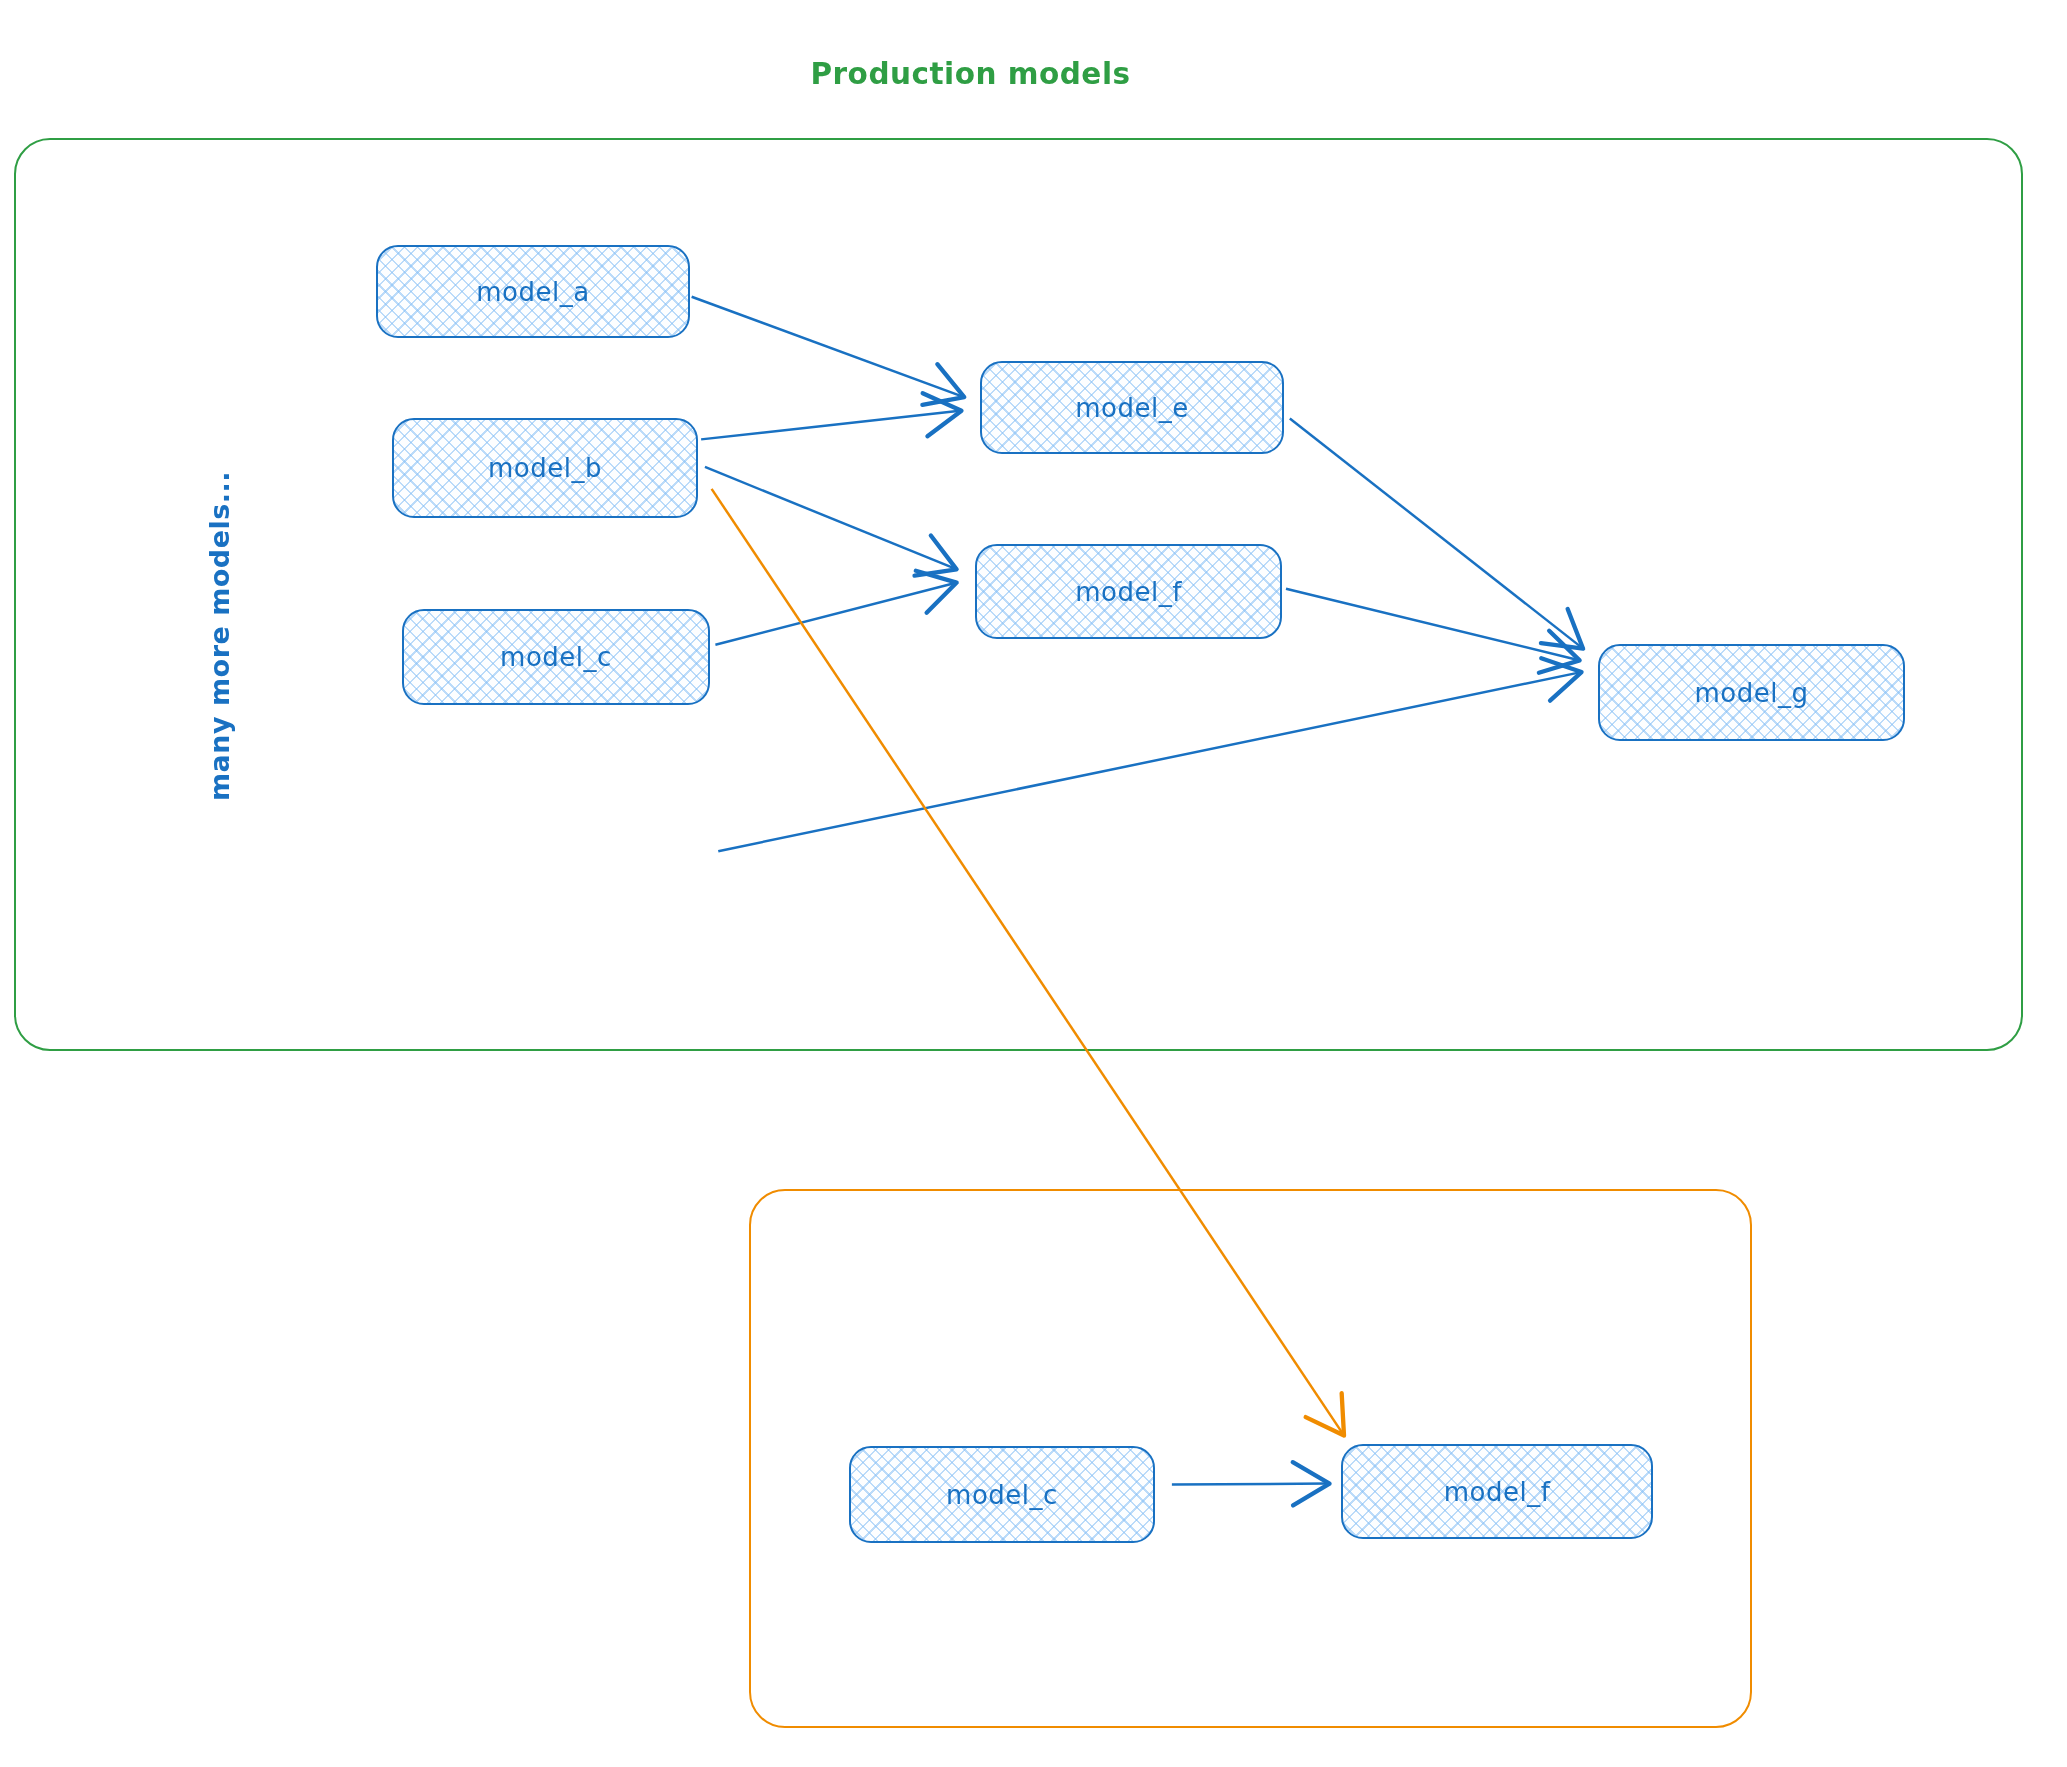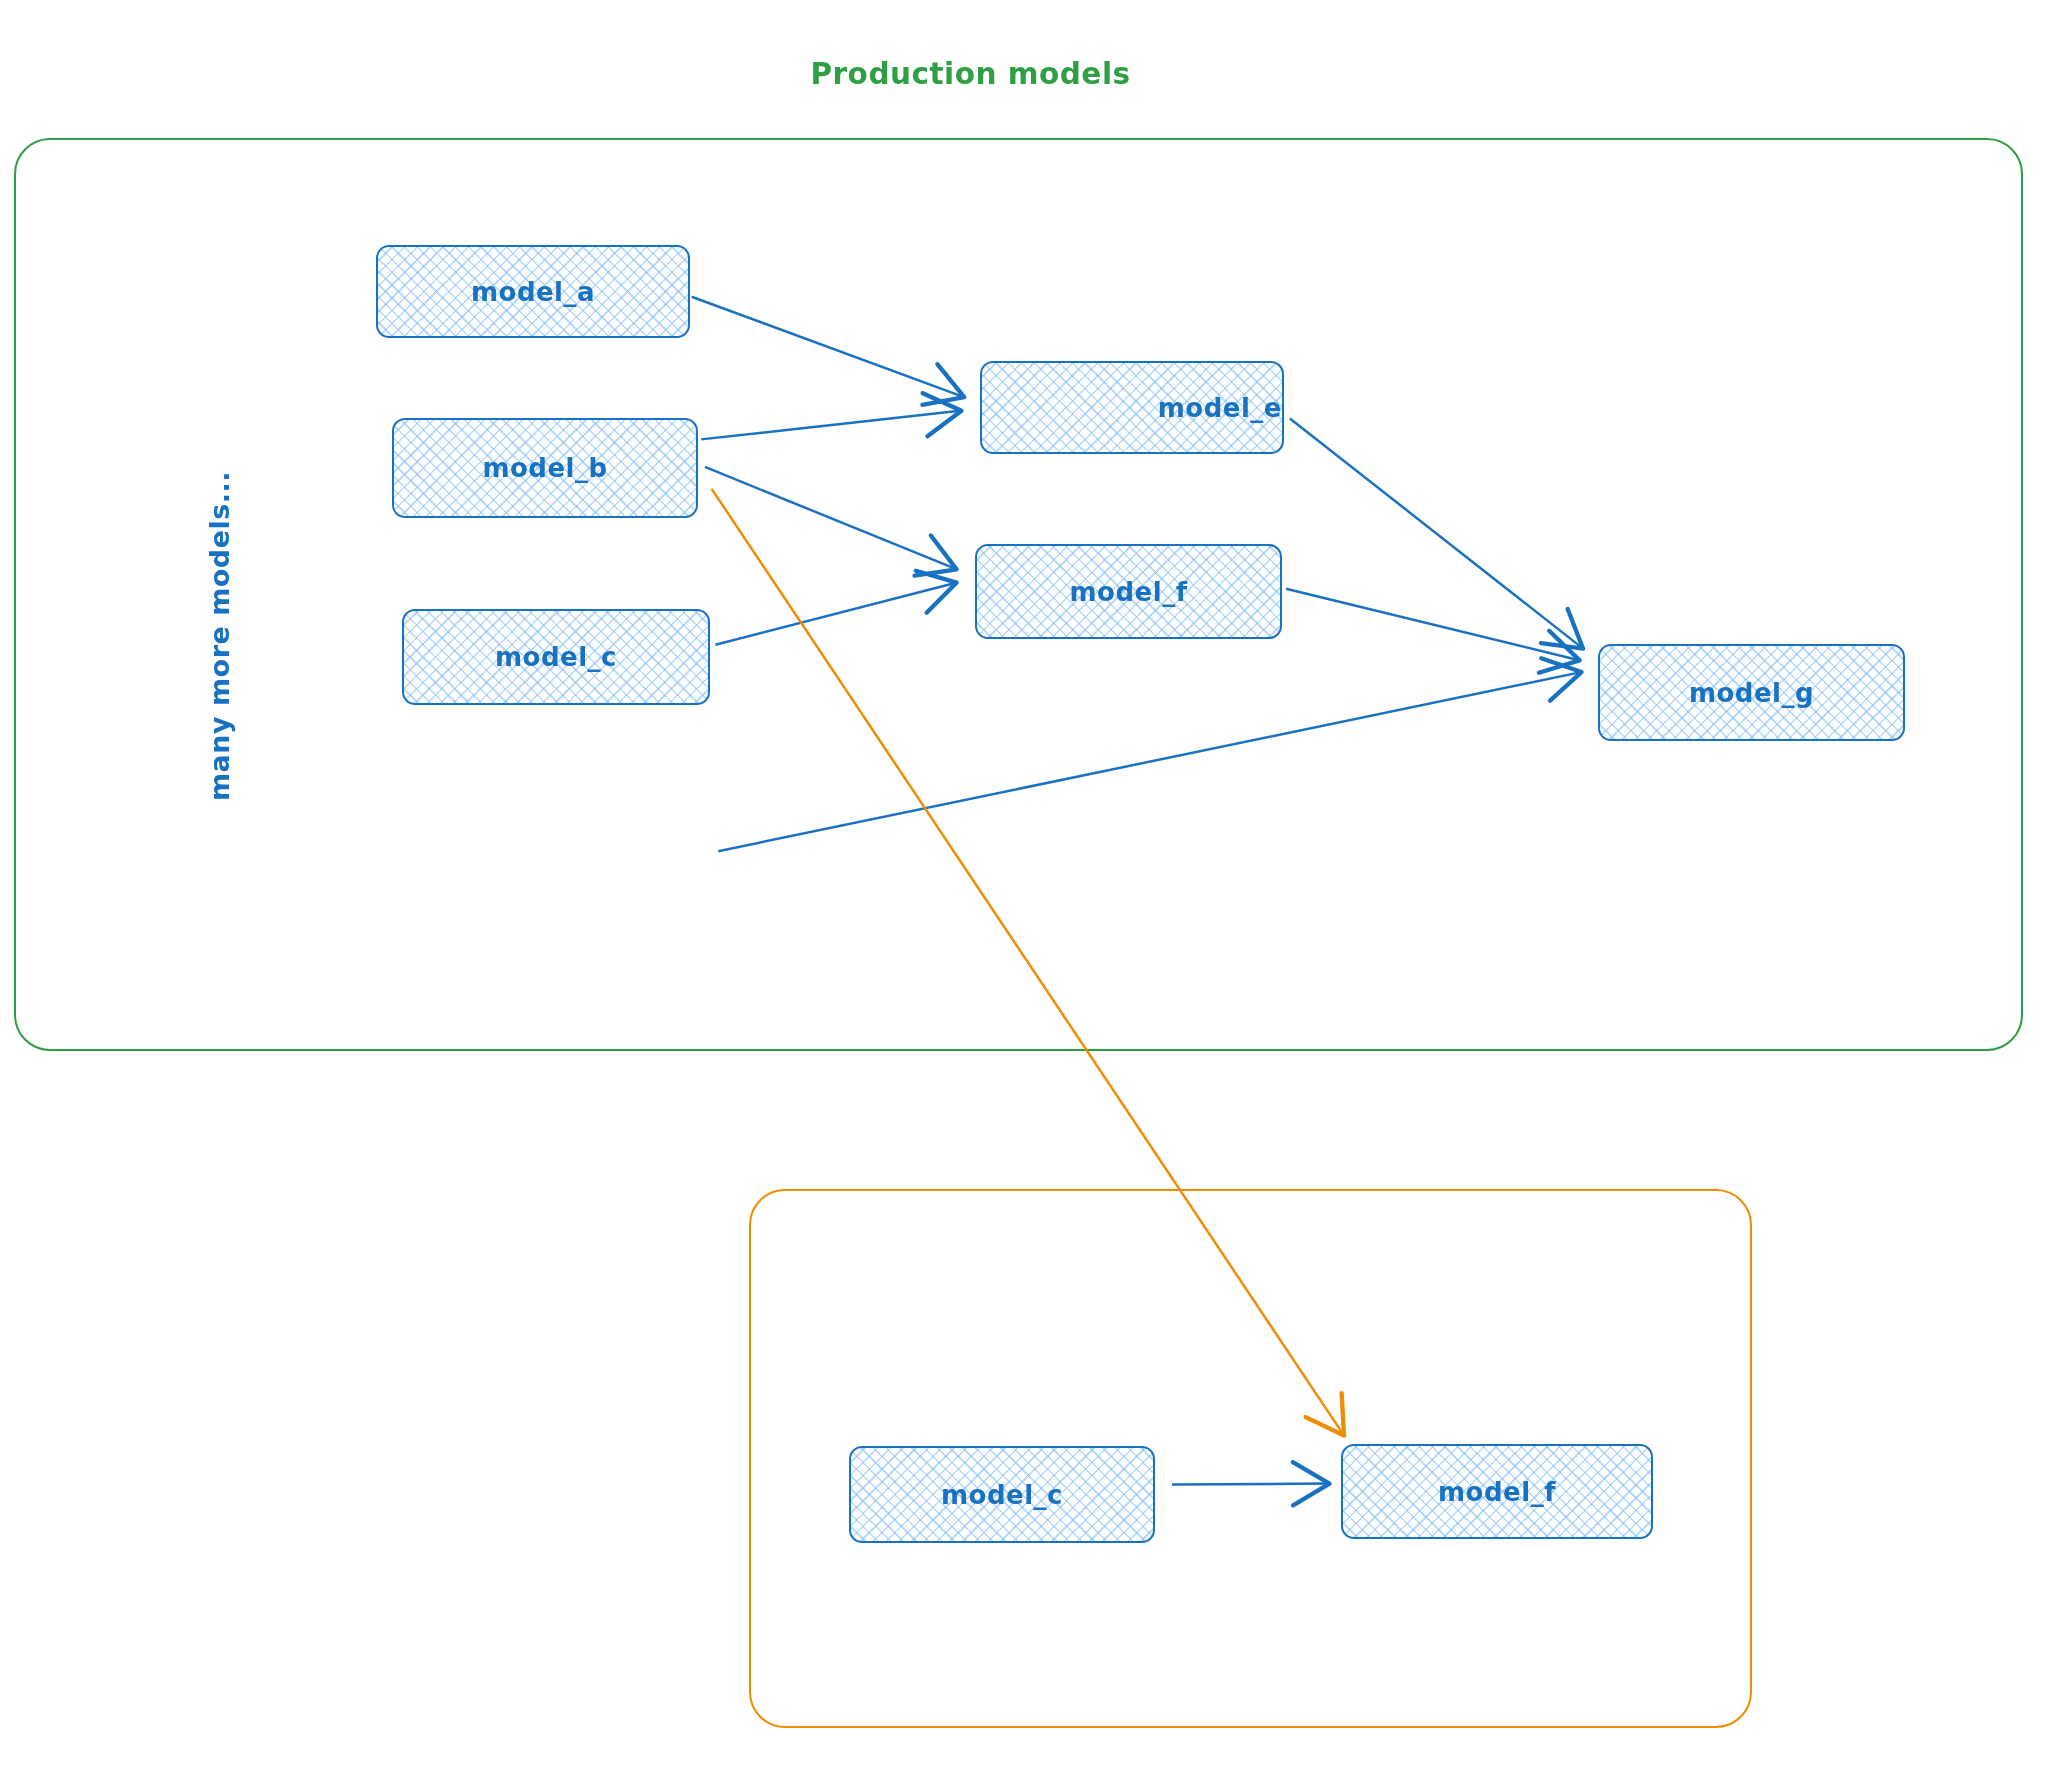--- a/index.html
+++ b/index.html
@@ -48,38 +48,38 @@
     text-align:center;
     color:var(--blue);
     font-size:27px;
     font-weight:600;
     letter-spacing:0.5px;
     white-space:nowrap;
   }
   .node{
     position:absolute;
     border:2.9px solid var(--blue);
-    border-radius:13px;
+    border-radius:22px;
     display:flex;align-items:center;justify-content:center;
     color:var(--blue);
     font-size:26px;
-    font-weight:700;
+    font-weight:400;
     letter-spacing:0.5px;
     background-color:#fdfeff;
     background-image:
       repeating-linear-gradient(45deg,  var(--blue-hatch) 0px, var(--blue-hatch) 1.7px, transparent 1.7px, transparent 9px),
       repeating-linear-gradient(135deg, var(--blue-hatch) 0px, var(--blue-hatch) 1.7px, transparent 1.7px, transparent 9px);
     box-sizing:border-box;
   }
   
   #node-model_a{left:376px;top:245px;width:314px;height:93px;}
   #node-model_b{left:392px;top:418px;width:306px;height:100px;}
   #node-model_c{left:402px;top:609px;width:308px;height:96px;}
   #node-model_d{left:398px;top:807px;width:306px;height:95px;}
-  #node-model_e{left:980px;top:361px;width:304px;height:93px;justify-content:flex-end;}
+  #node-model_e{left:980px;top:361px;width:304px;height:93px;}
   #node-model_f{left:975px;top:544px;width:307px;height:95px;}
   #node-model_g{left:1598px;top:626px;width:307px;height:97px;margin-top:18px;}
   #node-dev-model_c{left:849px;top:1446px;width:306px;height:97px;}
   #node-dev-model_f{left:1341px;top:1444px;width:312px;height:95px;}
   #edges{
     position:absolute;left:0;top:0;width:2068px;height:1767px;
     pointer-events:none;
   }
 </style>
 </head>

